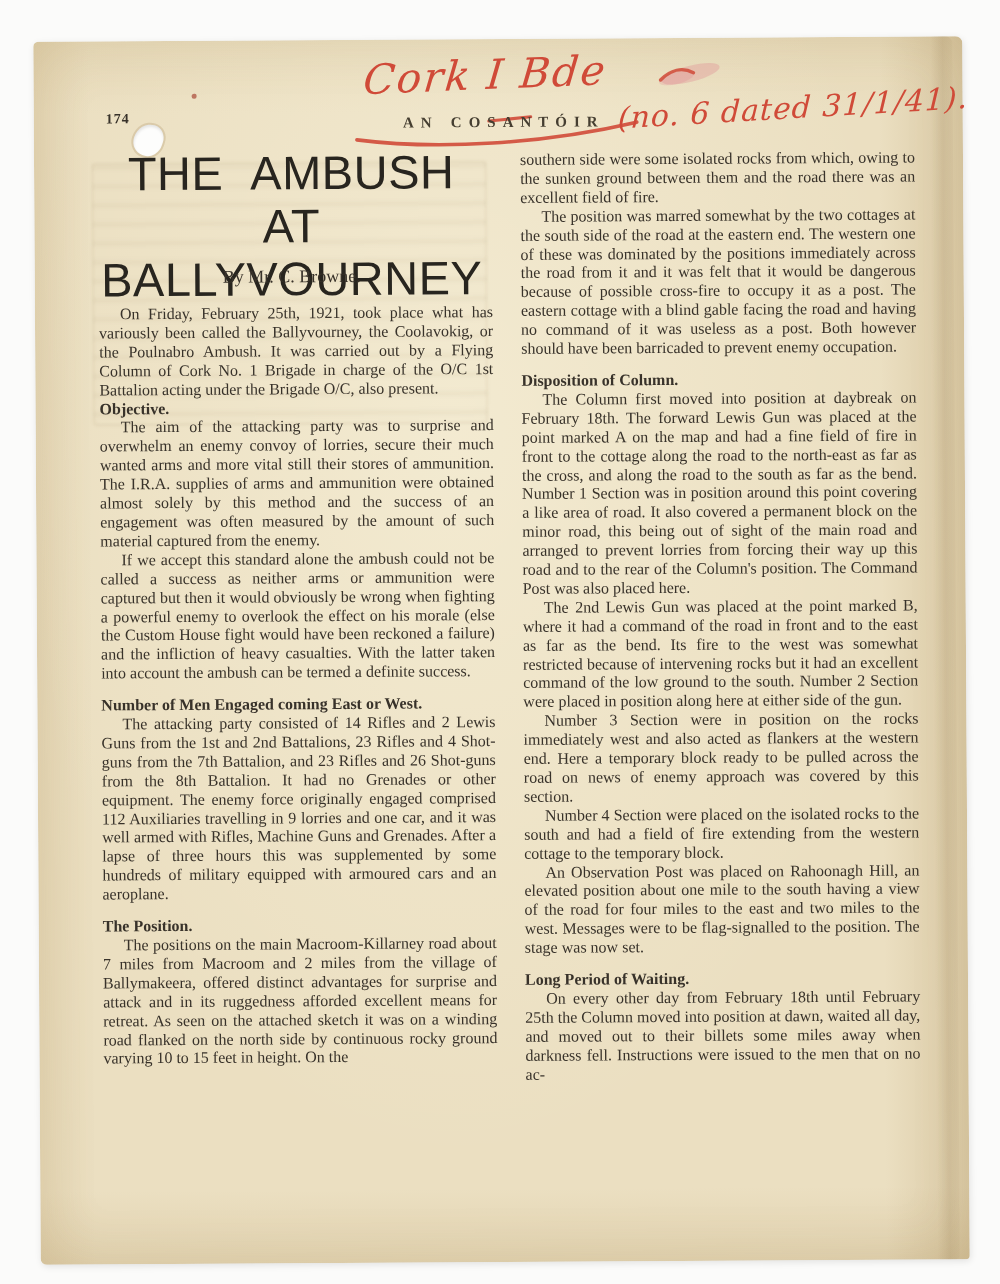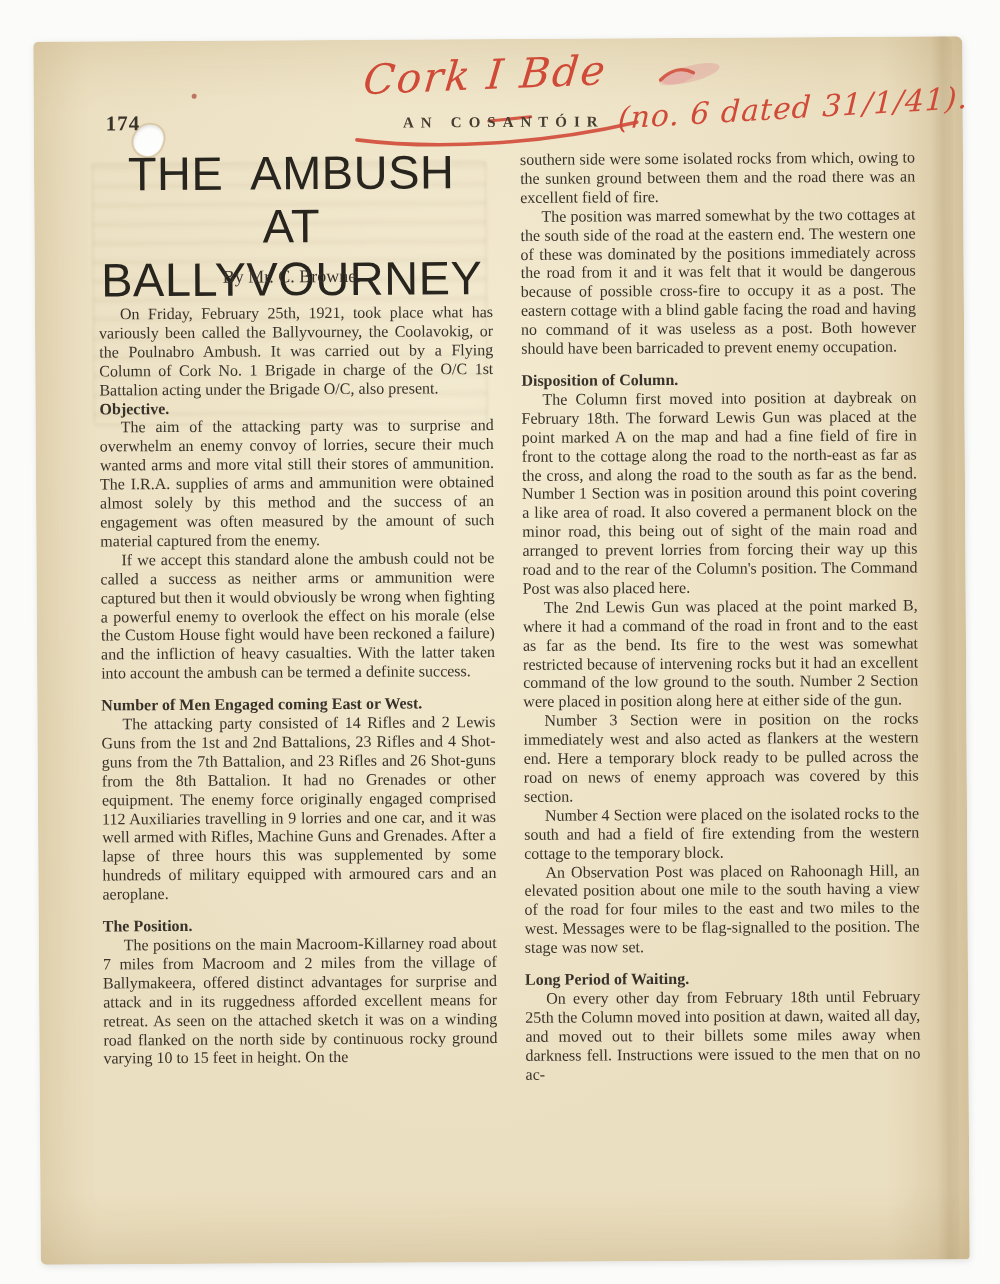--- a/index.html
+++ b/index.html
@@ -24,21 +24,21 @@
     border-radius:5px 7px 4px 6px;
   }
   .crease-right {
     position:absolute; right:10px; top:0; width:22px; height:100%;
     background:linear-gradient(90deg, transparent, rgba(125,98,55,0.13) 55%, rgba(125,98,55,0.04));
     border-radius:0 7px 4px 0;
   }
 
   .page-number {
     position:absolute; left:72px; top:70px;
-    font-size:21px; font-weight:bold; color:var(--ink, #38322a); letter-spacing:1px;
+    font-size:14px; font-weight:bold; color:var(--ink, #38322a); letter-spacing:1px;
   }
   .hole {
     position:absolute; left:100px; top:83px; width:29px; height:32px;
     background:#fdfdfc; border-radius:58% 45% 52% 48%;
     transform:rotate(18deg);
     box-shadow:0 0 0 2px rgba(175,150,105,0.30), inset 1px 2px 3px rgba(0,0,0,0.10);
   }
   .speck-red { position:absolute; left:158px; top:53px; width:5px; height:5px;
     background:rgba(165,60,45,0.65); border-radius:60% 40% 50% 50%; }
 

